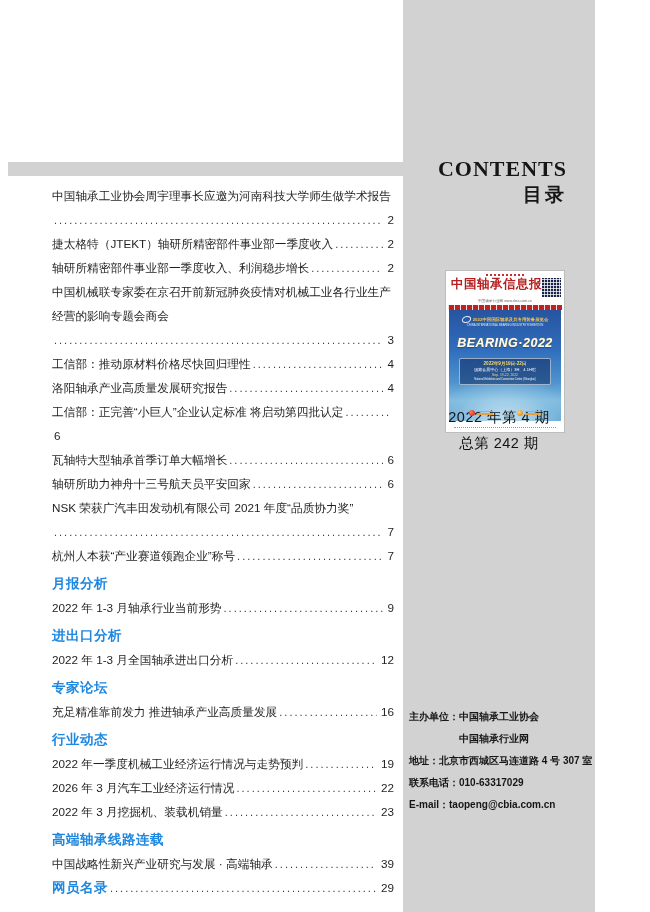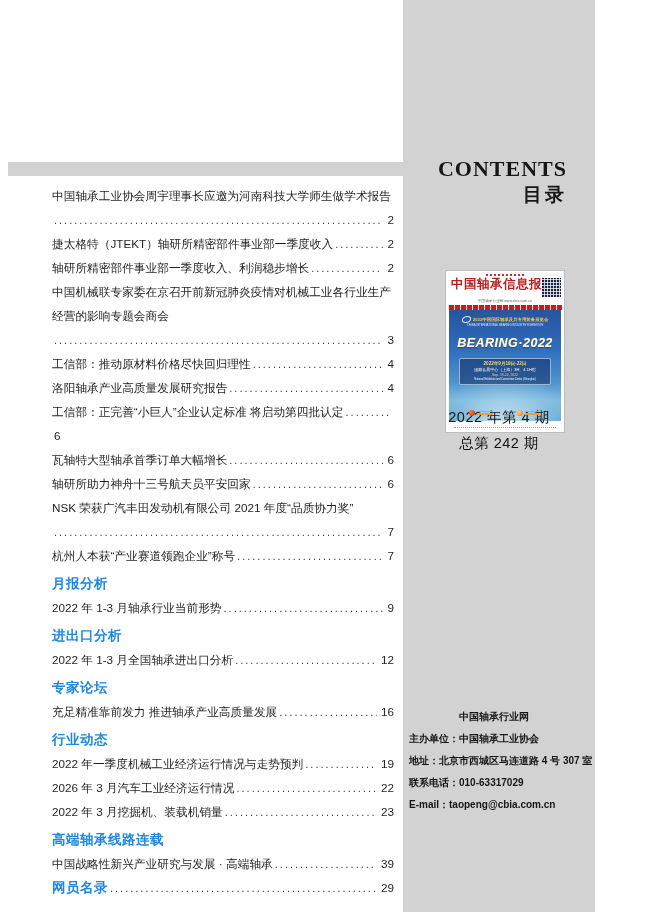--- a/index.html
+++ b/index.html
@@ -290,19 +290,19 @@
     </div>
     <div class="cv-footline"></div>
   </div>
 
   <div class="issue">
     <div>2022 年第 4 期</div>
     <div>总第 242 期</div>
   </div>
 
   <div class="publisher">
+      <div class="pub-line"><span>主办单位：中国轴承工业协会</span></div>
       <div class="pub-line"><span class="indent">中国轴承行业网</span></div>
-      <div class="pub-line"><span>主办单位：中国轴承工业协会</span></div>
       <div class="pub-line"><span>地址：北京市西城区马连道路 4 号 307 室</span></div>
       <div class="pub-line"><span>联系电话：010-63317029</span></div>
       <div class="pub-line"><span>E-mail：taopeng@cbia.com.cn</span></div>
     </div>
 </div>
 
 </body></html>

